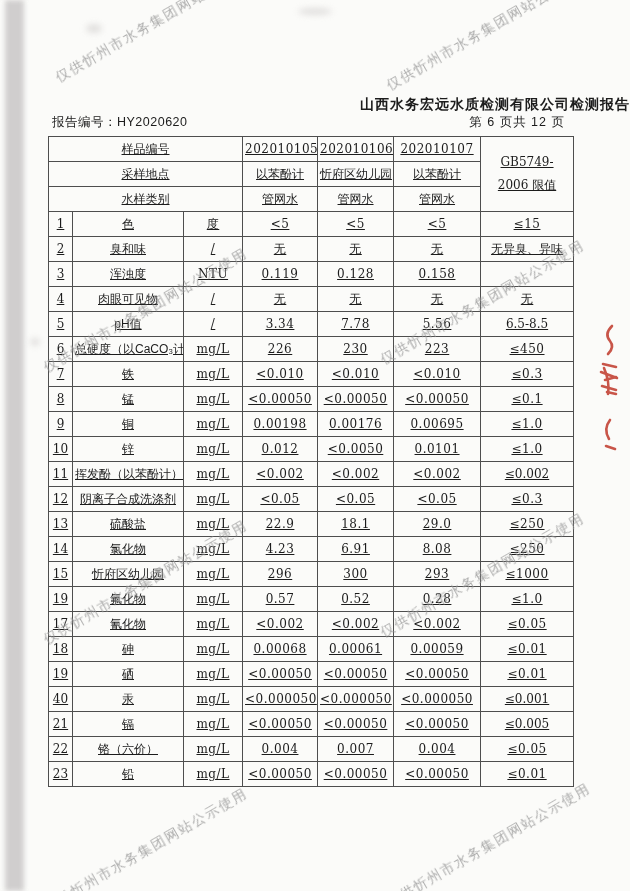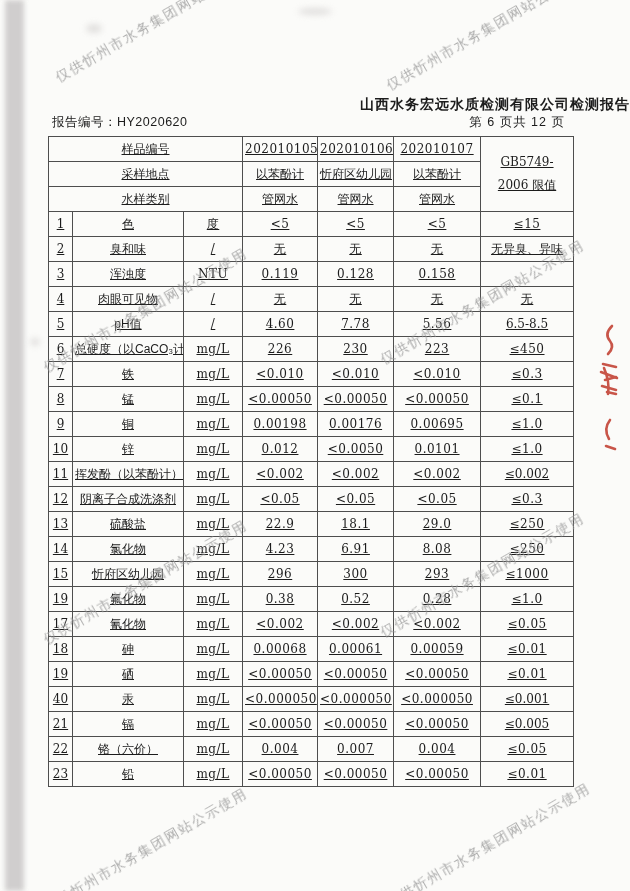--- a/index.html
+++ b/index.html
@@ -118,21 +118,21 @@
       <td class="c-val">无</td>
       <td class="c-val">无</td>
       <td class="c-val">无</td>
       <td class="c-limit">无</td>
     </tr>
 
     <tr>
       <td class="c-no">5</td>
       <td class="c-name">pH值</td>
       <td class="c-unit">/</td>
-      <td class="c-val">4.60</td>
+      <td class="c-val">3.34</td>
       <td class="c-val">7.78</td>
       <td class="c-val">5.56</td>
       <td class="c-limit small">6.5-8.5</td>
     </tr>
 
     <tr>
       <td class="c-no">6</td>
       <td class="c-name">总硬度（以CaCO₃计）</td>
       <td class="c-unit">mg/L</td>
       <td class="c-val">226</td>
@@ -228,21 +228,21 @@
       <td class="c-val">296</td>
       <td class="c-val">300</td>
       <td class="c-val">293</td>
       <td class="c-limit">≤1000</td>
     </tr>
 
     <tr>
       <td class="c-no">19</td>
       <td class="c-name">氟化物</td>
       <td class="c-unit">mg/L</td>
-      <td class="c-val">0.38</td>
+      <td class="c-val">0.57</td>
       <td class="c-val">0.52</td>
       <td class="c-val">0.28</td>
       <td class="c-limit">≤1.0</td>
     </tr>
 
     <tr>
       <td class="c-no">17</td>
       <td class="c-name">氰化物</td>
       <td class="c-unit">mg/L</td>
       <td class="c-val">&lt;0.002</td>

